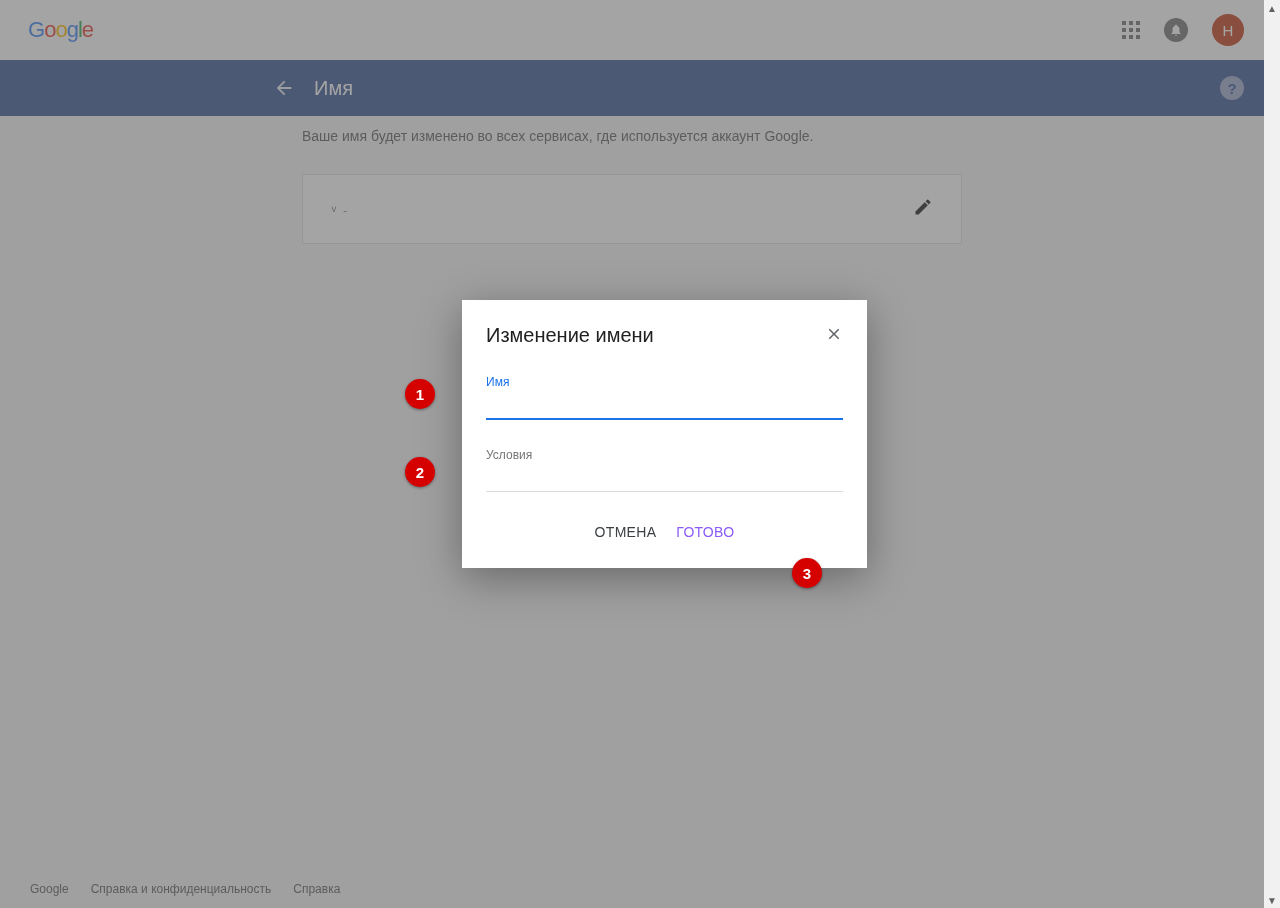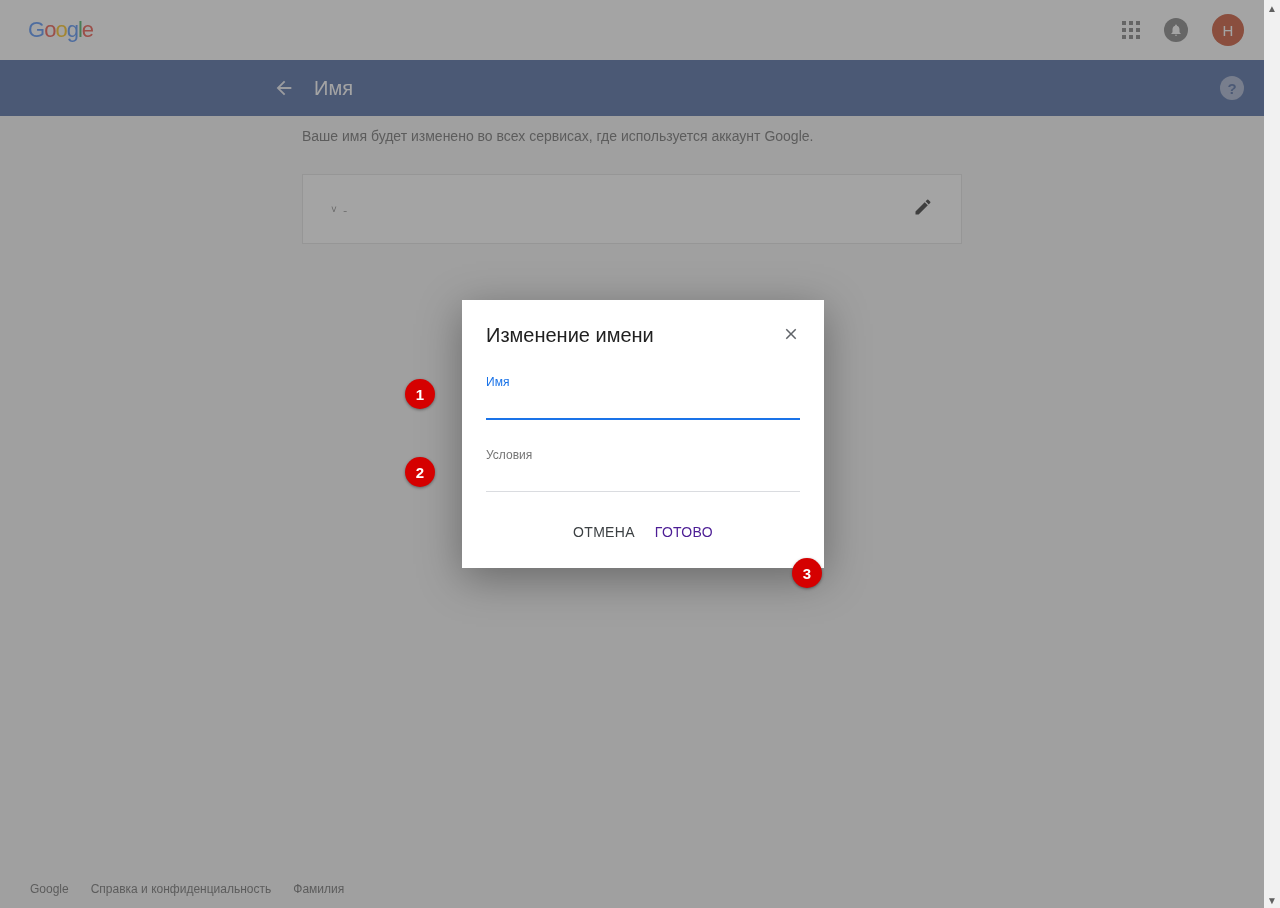--- a/index.html
+++ b/index.html
@@ -42,34 +42,34 @@
   .pencil-icon svg { width: 20px; height: 20px; fill: #212121; }
 
   
   .footer { position: absolute; bottom: 0; left: 0; right: 0; height: 38px; display: flex; align-items: center; padding: 0 30px; gap: 22px; font-size: 12px; color: #616161; }
   .footer span { cursor: pointer; }
 
   
   .overlay { position: absolute; inset: 0; background: rgba(90,90,90,.55); }
 
   
-  .modal { position: absolute; top: 300px; left: 462px; width: 362px; background: #fff; box-shadow: 0 10px 40px rgba(0,0,0,.35); padding: 24px 24px 16px 24px; }
+  .modal { position: absolute; top: 300px; left: 462px; width: 405px; background: #fff; box-shadow: 0 10px 40px rgba(0,0,0,.35); padding: 24px 24px 16px 24px; }
   .modal-header { display: flex; align-items: center; }
   .modal-title { font-size: 20px; color: #212121; }
   .close-icon { margin-left: auto; cursor: pointer; }
   .close-icon svg { width: 18px; height: 18px; fill: #5f6368; }
   .field { margin-top: 28px; }
   .field-label { font-size: 12px; color: #757575; display: block; margin-bottom: 2px; }
   .field-label.focused { color: #1a73e8; }
   .field-input { width: 100%; border: none; border-bottom: 1px solid #dadce0; font-size: 15px; padding: 6px 0 4px 0; outline: none; background: transparent; }
   .field-input.focused { border-bottom: 2px solid #1a73e8; }
   .modal-actions { display: flex; justify-content: center; gap: 16px; margin-top: 28px; padding-bottom: 8px; }
   .btn { font-size: 14px; font-weight: 500; letter-spacing: .3px; cursor: pointer; padding: 4px 2px; }
   .btn-cancel { color: #3c4043; }
-  .btn-done { color: #4c1d95; }
+  .btn-done { color: #8b5cf6; }
 
   
   .badge { position: absolute; width: 30px; height: 30px; border-radius: 50%; background: #d50000; color: #fff; display: flex; align-items: center; justify-content: center; font-size: 15px; font-weight: bold; box-shadow: 0 1px 3px rgba(0,0,0,.4); }
 </style>
 </head>
 <body>
 
 <div class="viewport">
 
   <div class="top-header">
@@ -115,21 +115,21 @@
         <svg viewBox="0 0 24 24">
             <path d="M3 17.25V21h3.75L17.81 9.94l-3.75-3.75L3 17.25zM20.71 7.04a1 1 0 0 0 0-1.41l-2.34-2.34a1 1 0 0 0-1.41 0l-1.83 1.83 3.75 3.75 1.83-1.83z"></path>
           </svg>
       </span>
     </div>
   </div>
 
   <div class="footer">
     <span>Google</span>
     <span>Справка и конфиденциальность</span>
-    <span>Фамилия</span>
+    <span>Справка</span>
   </div>
 
   <div class="overlay"></div>
 
   <div class="modal">
     <div class="modal-header">
       <div class="modal-title">Изменение имени</div>
       <div class="close-icon">
         <svg viewBox="0 0 24 24">
             <path d="M19 6.41 17.59 5 12 10.59 6.41 5 5 6.41 10.59 12 5 17.59 6.41 19 12 13.41 17.59 19 19 17.59 13.41 12z"></path>

